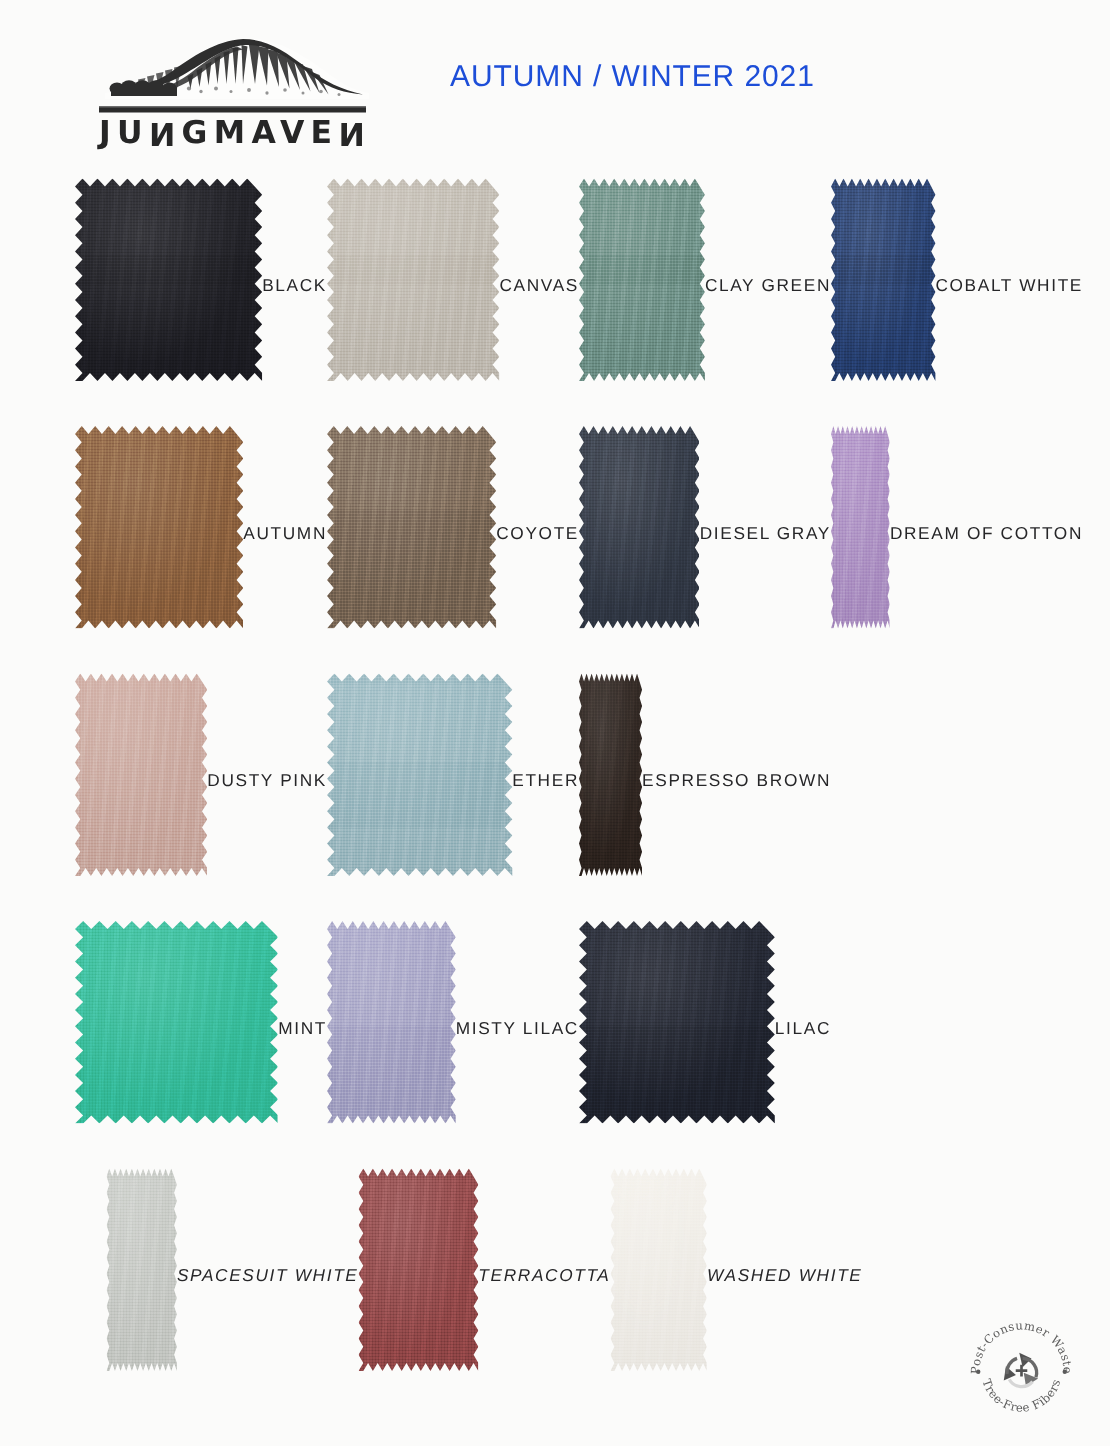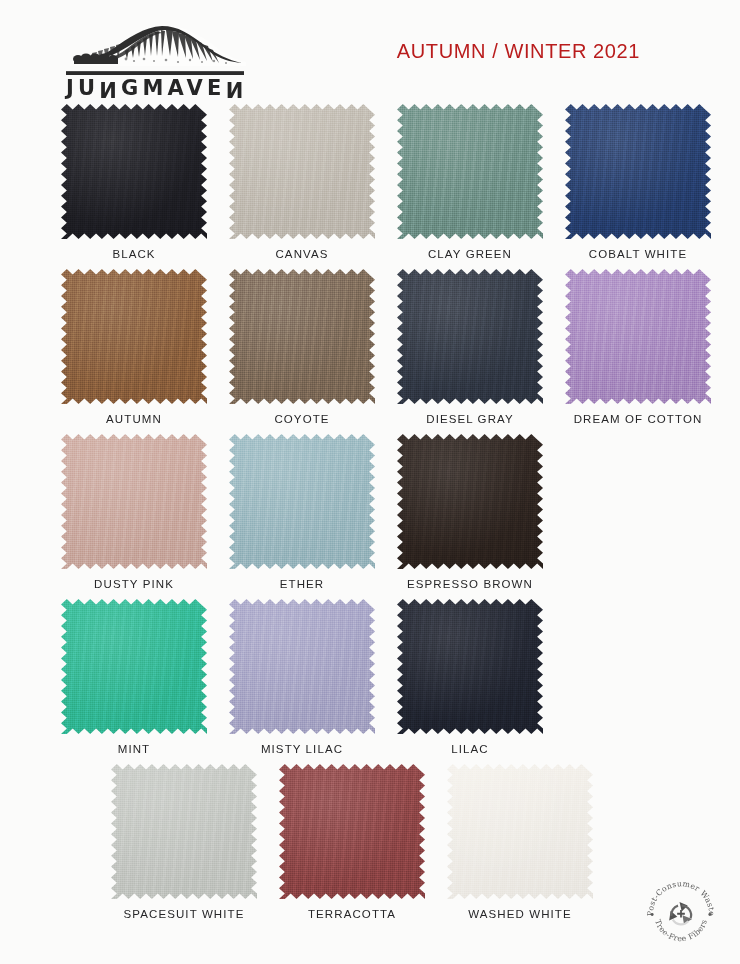--- a/index.html
+++ b/index.html
@@ -55,48 +55,49 @@
   }
   .logo-word .flip-n {
     display: inline-block;
     transform: scaleY(-1);
   }
   .season-title {
     position: absolute;
     left: 300px;
     top: 40px;
     width: 340px;
-    text-align: right;
+    text-align: left;
     font-size: 20px;
     font-weight: 400;
     letter-spacing: 0.6px;
-    color: #b91c1c;
+    color: #1d4ed8;
     white-space: nowrap;
   }
 
   
   .grid {
     position: absolute;
     top: 104px;
     left: 0;
     width: 740px;
   }
   .row {
     display: flex;
     height: 165px;
     padding-left: 50px;
     box-sizing: border-box;
   }
   .row.last-row {
-    padding-left: 100px;
+    padding-left: 71px;
+    font-style: italic;
   }
   .cell {
     width: 168px;
     display: flex;
-    flex-direction: column;
+    flex-direction: row;
     align-items: center;
   }
 
   
   .swatch-wrap {
     position: relative;
     width: 146px;
     height: 135px;
   }
   .swatch {

